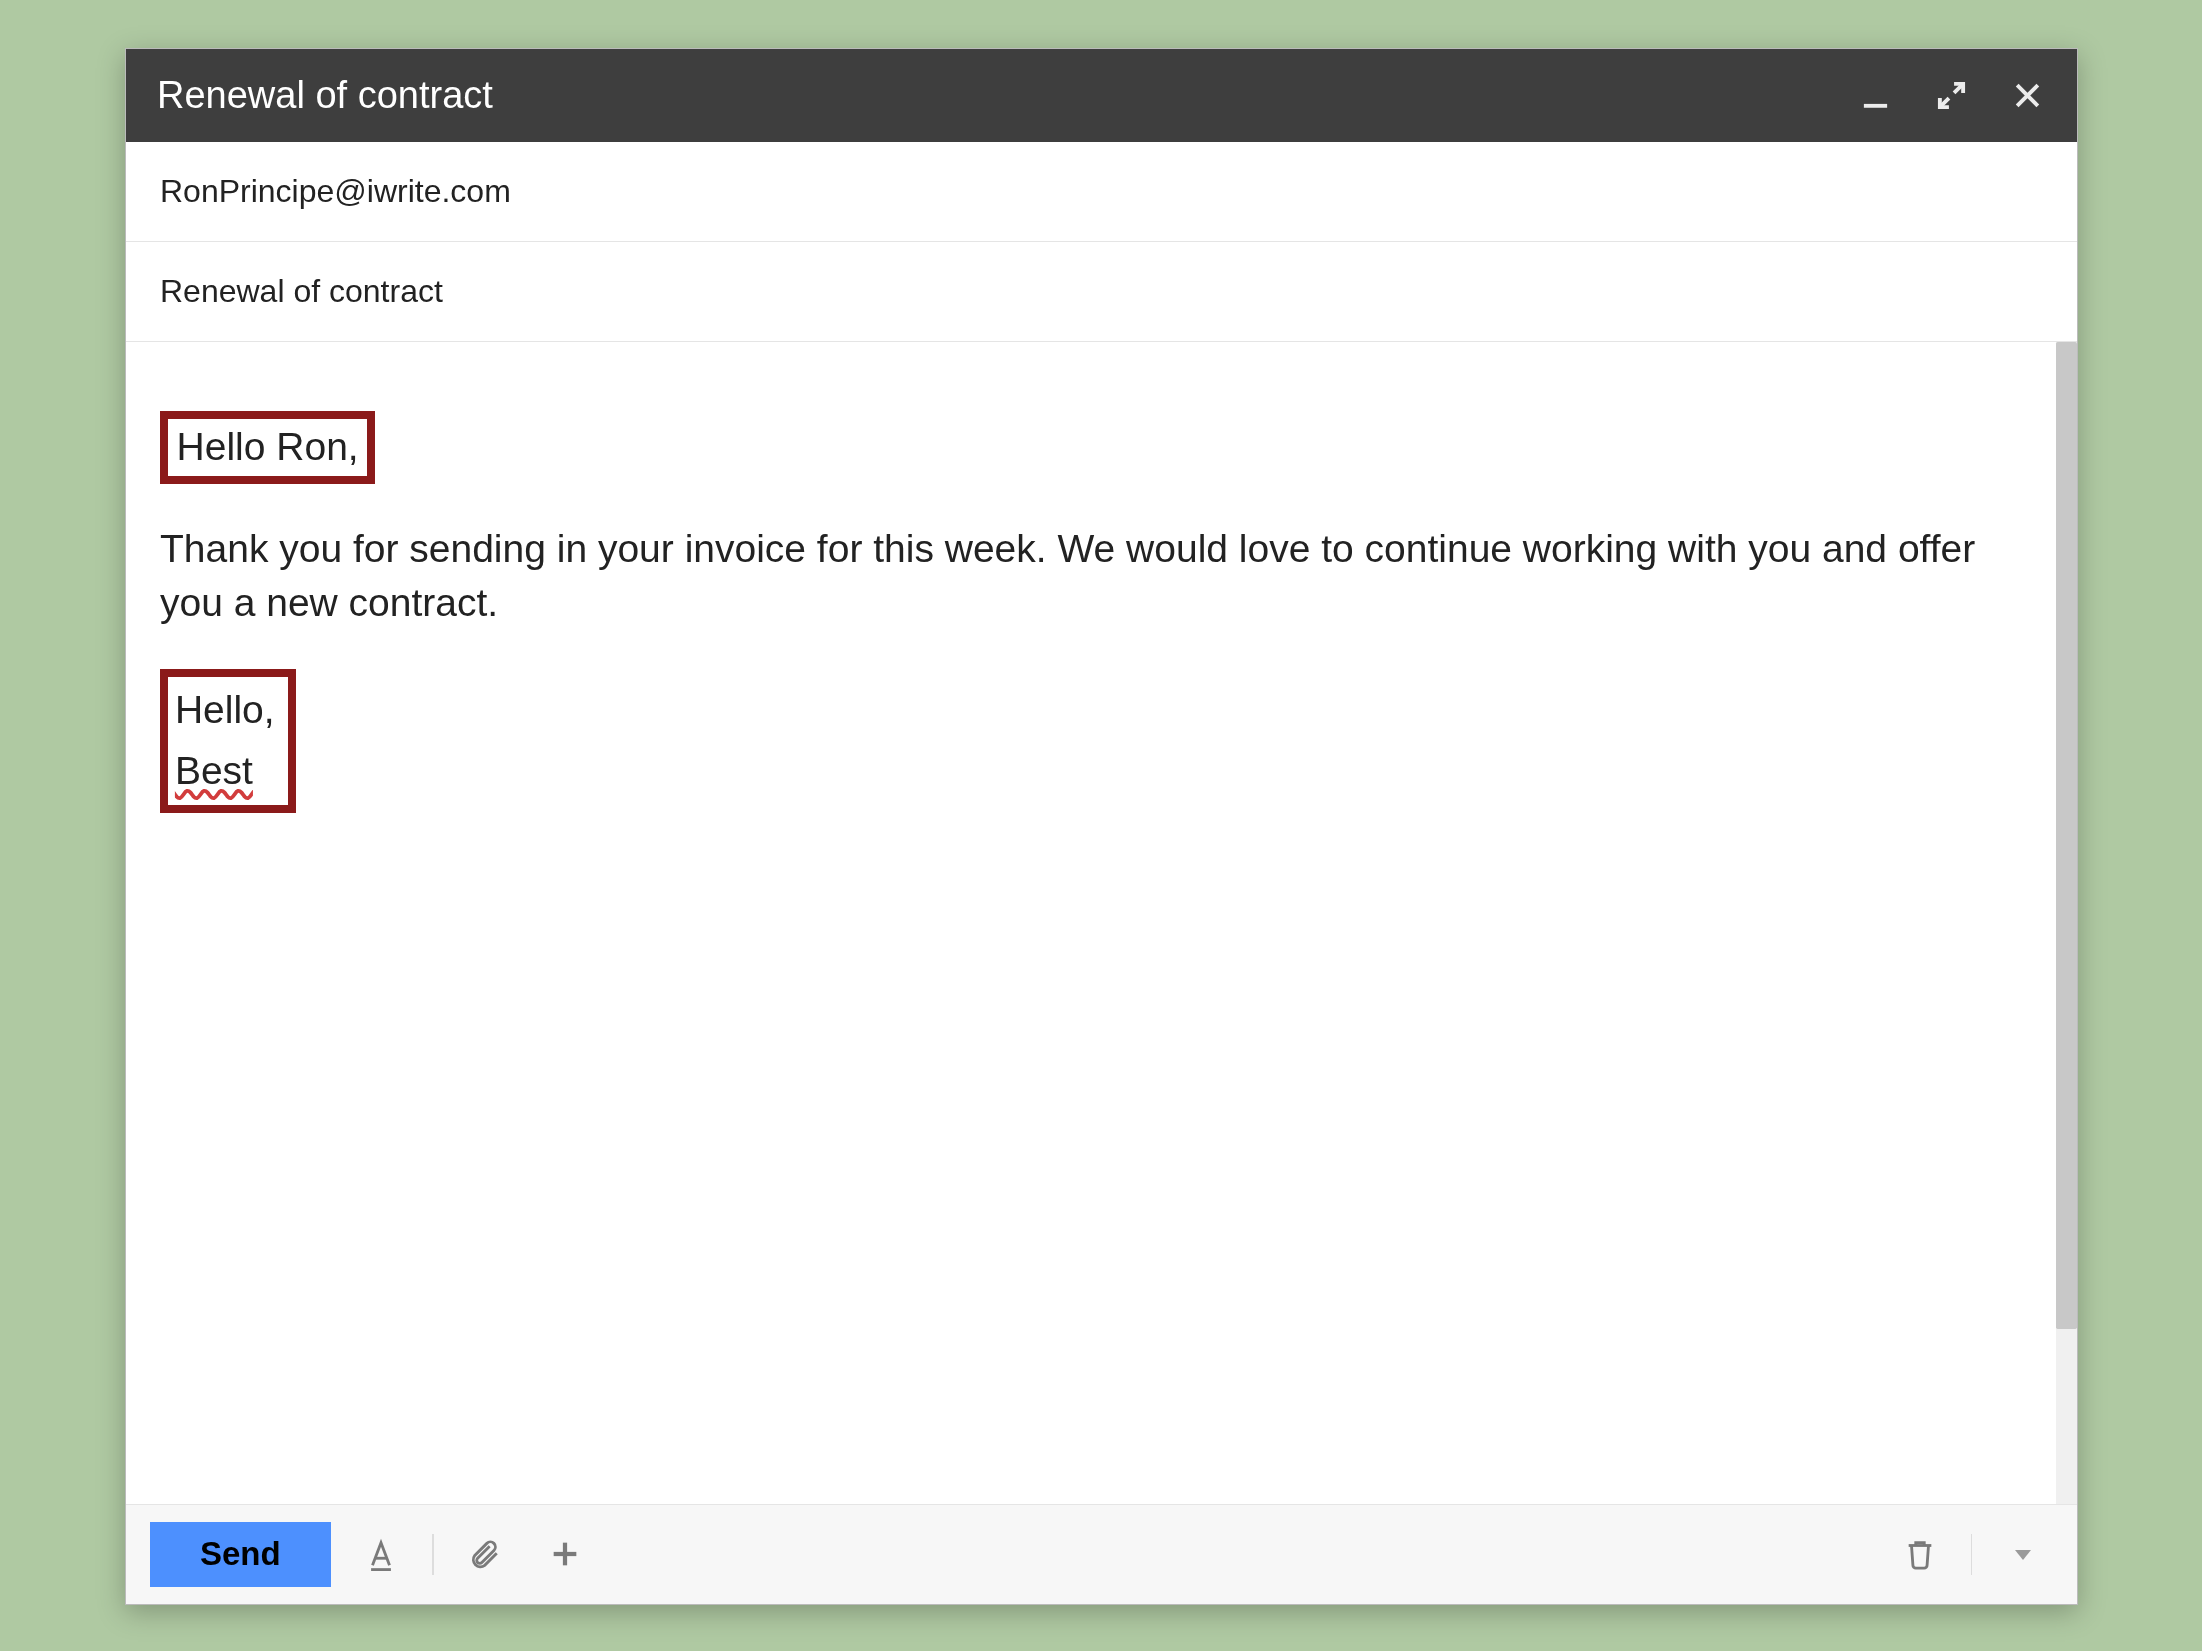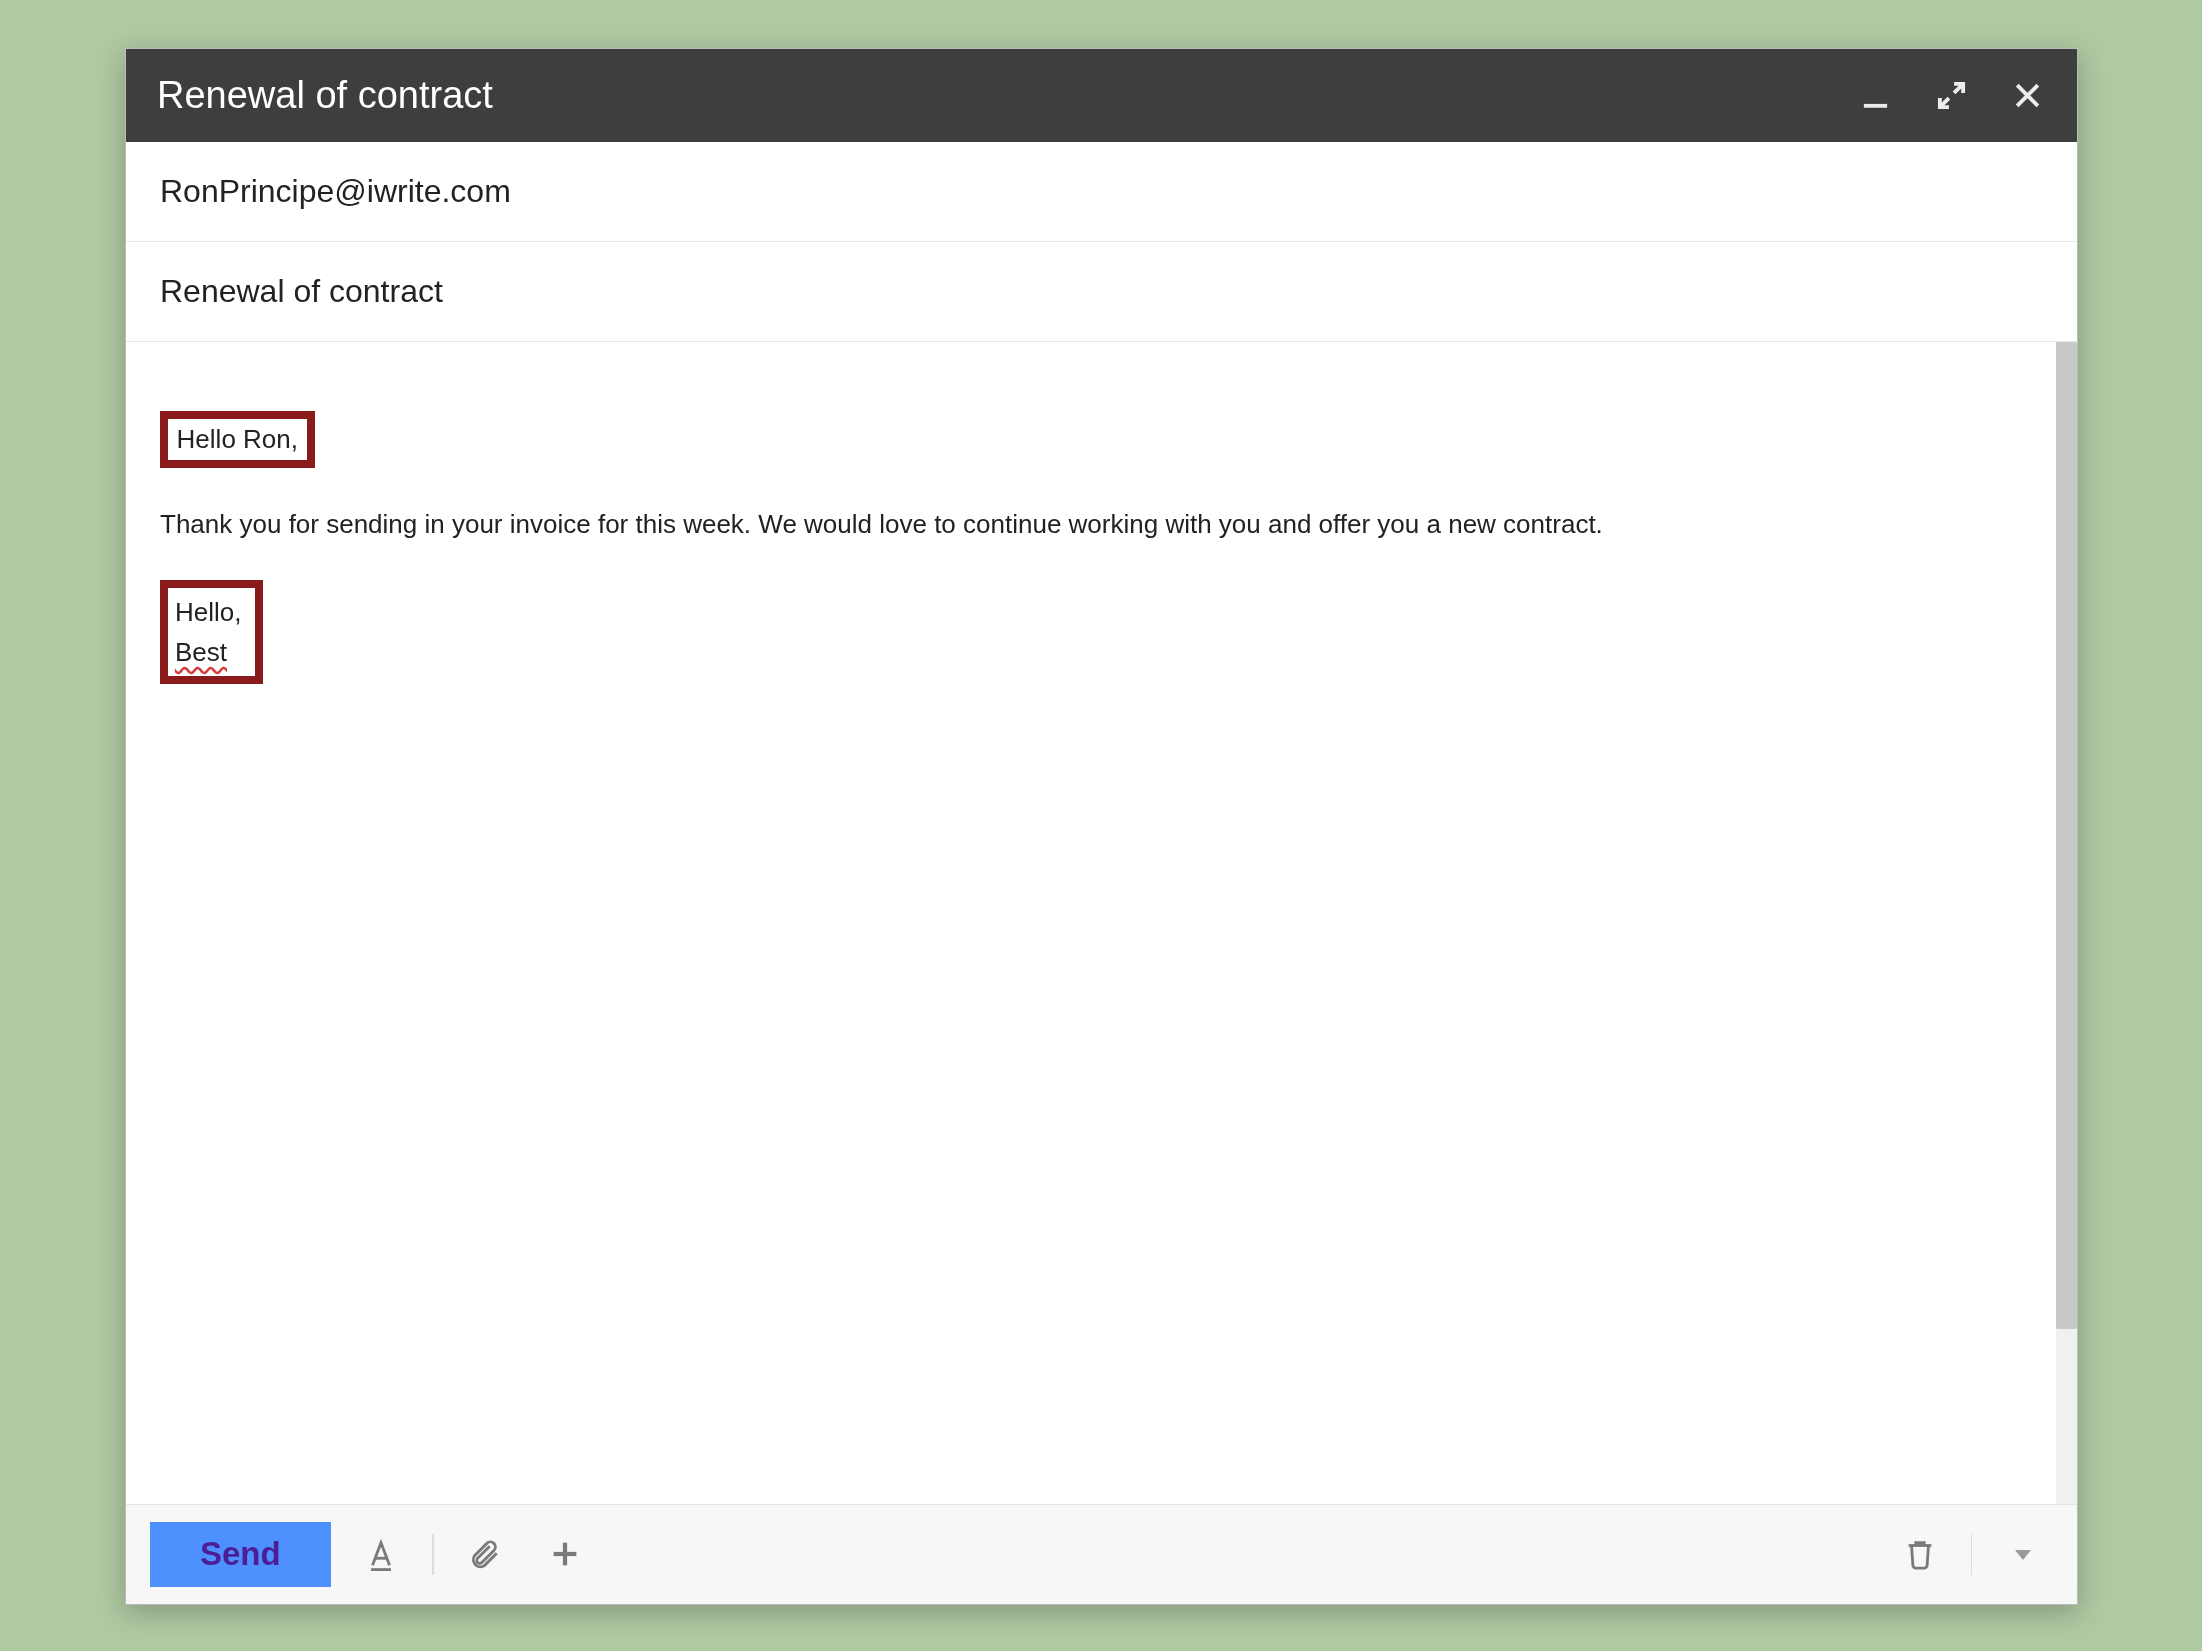--- a/index.html
+++ b/index.html
@@ -43,21 +43,21 @@
   }
   .body-wrap {
     flex: 1;
     position: relative;
     display: flex;
     overflow: hidden;
   }
   .body {
     flex: 1;
     padding: 69px 34px 26px 34px;
-    font-size: 26px;
+    font-size: 39px;
     color: #222;
     line-height: 1.4;
     overflow-y: auto;
   }
   .body p { margin-bottom: 38px; }
   .quote { font-style: italic; }
   .highlight {
     display: inline-block;
     padding: 5.2px 8.6px;
     border: 8.6px solid #8b1a1a;
@@ -93,21 +93,21 @@
     height: 100px;
     border-top: 1.7px solid #e5e5e5;
     background: #f7f7f7;
     display: flex;
     align-items: center;
     padding: 0 24px;
     gap: 20.6px;
   }
   .send-btn {
     background: #4d90fe;
-    color: #4c1d95;
+    color: #000000;
     font-size: 33px;
     font-weight: bold;
     border: none;
     padding: 0 50px;
     height: 65px;
     cursor: pointer;
     font-family: inherit;
     display: flex;
     align-items: center;
     justify-content: center;

